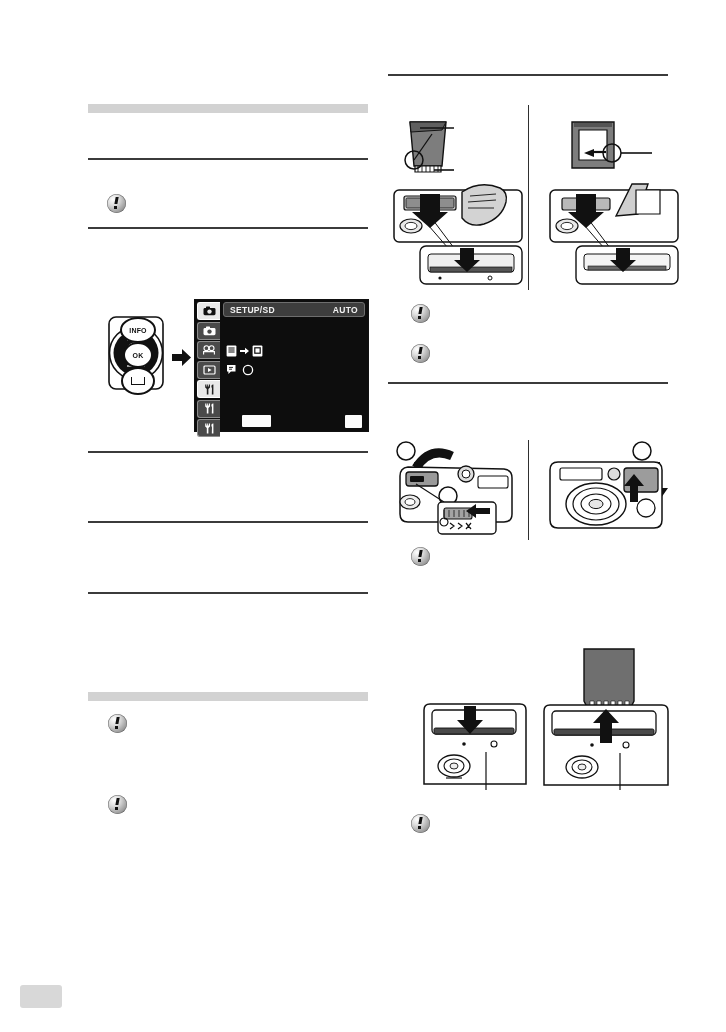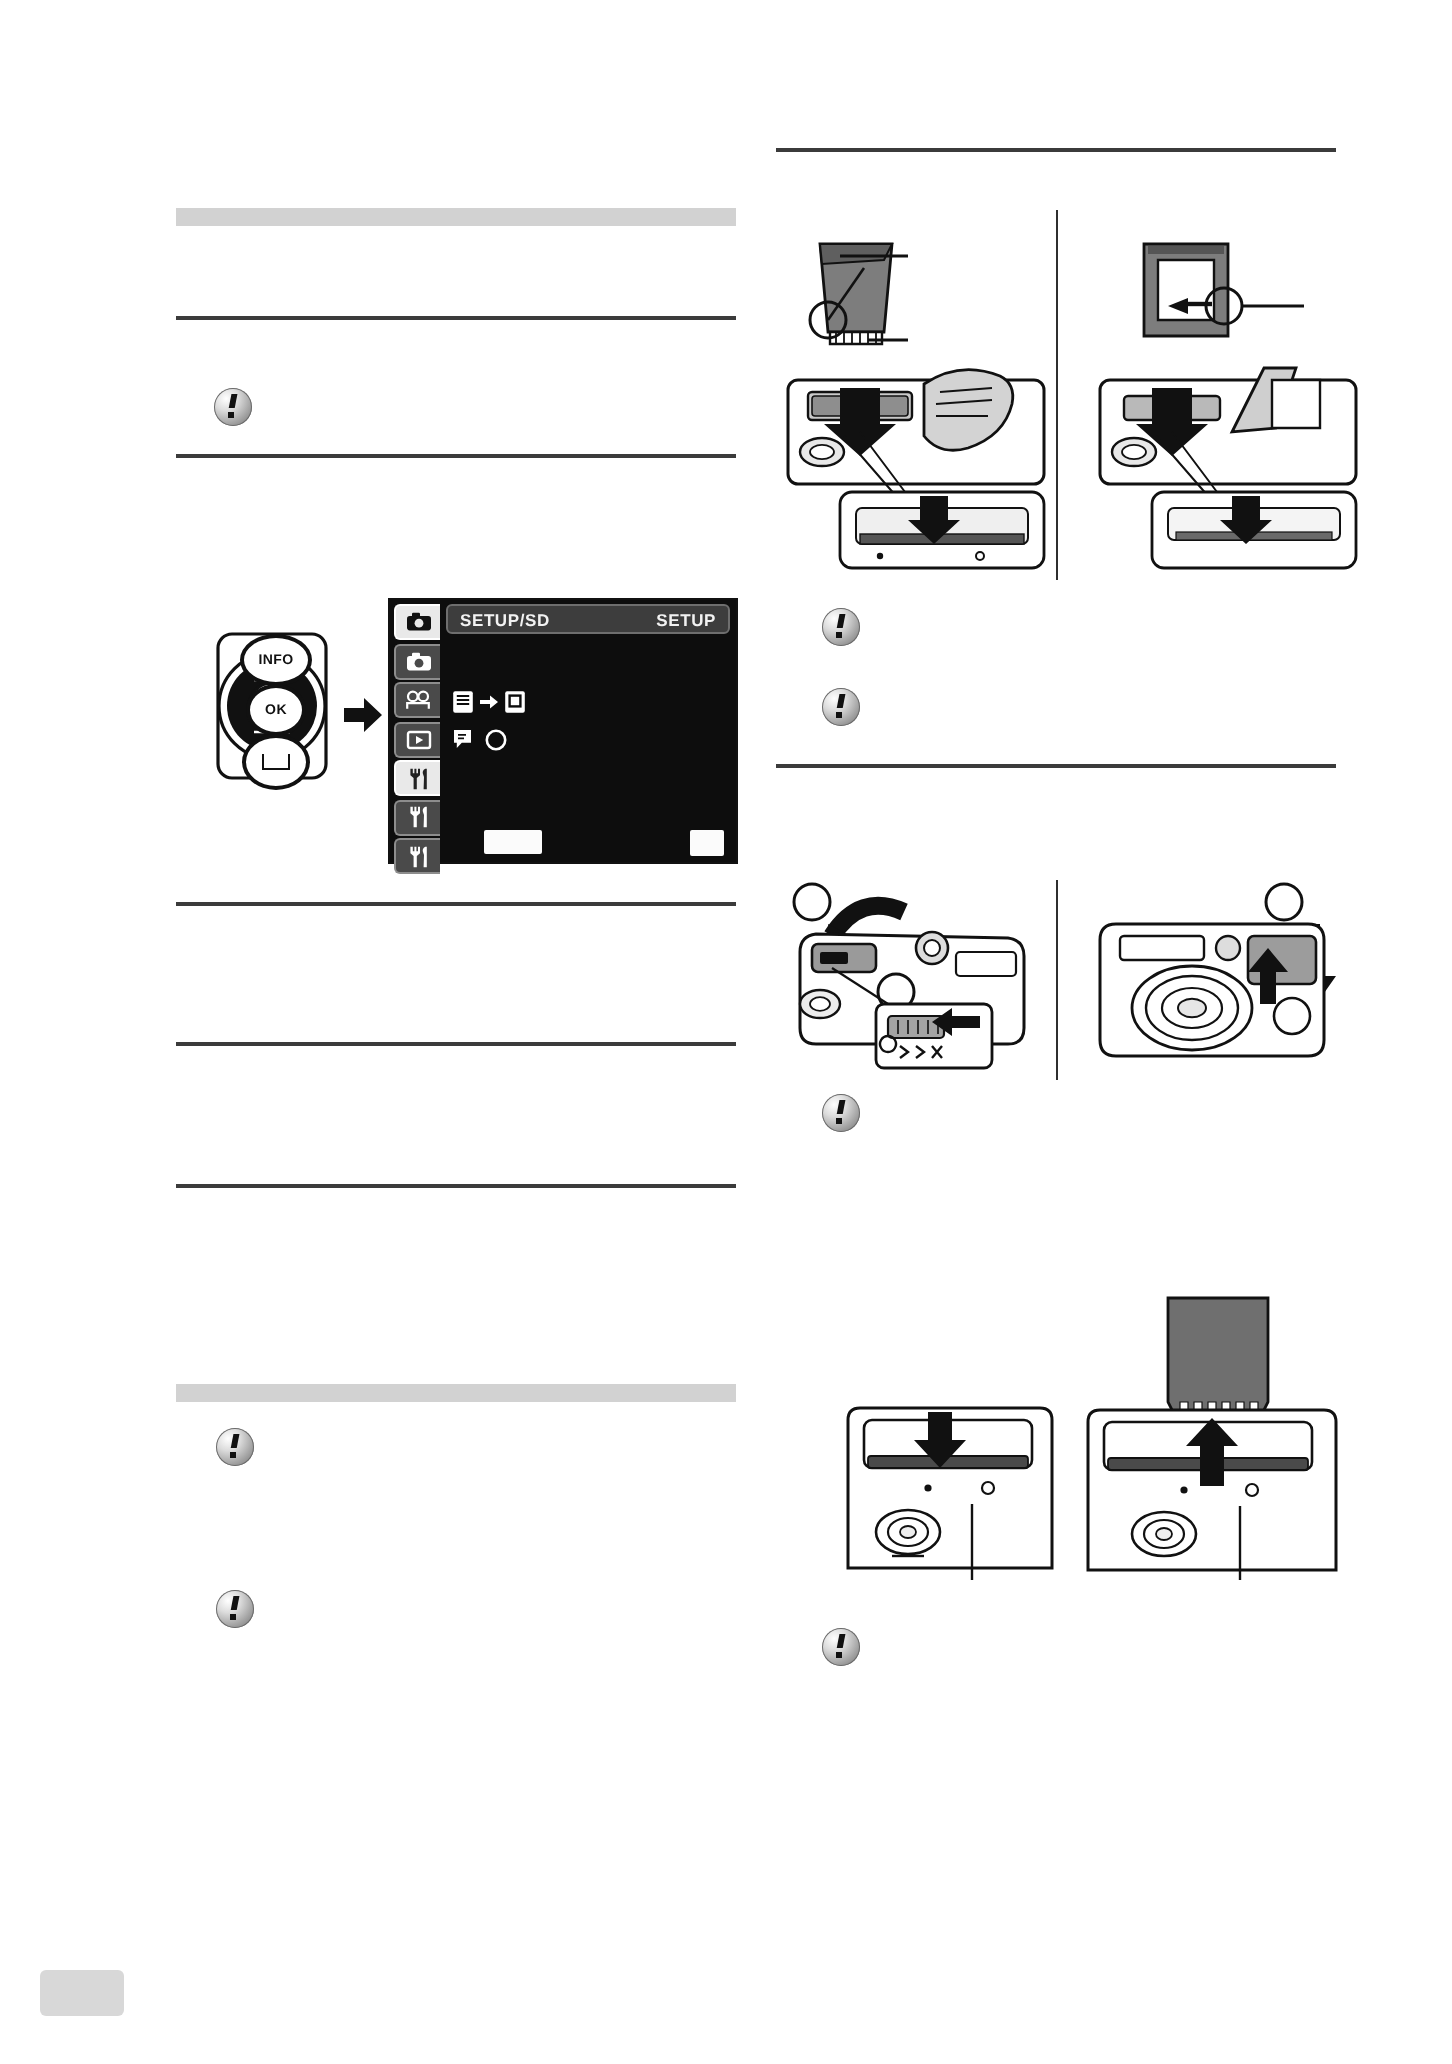--- a/index.html
+++ b/index.html
@@ -143,21 +143,21 @@
           <svg width="13" height="11" viewBox="0 0 13 11">
               <path d="M2.2 0.4 l0 3.2 1.6 1.4 0 5.6 1.6 0 0-5.6 1.6-1.4 0-3.2 -1 0 0 2.2 -0.8 0 0-2.2 -1 0 0 2.2 -0.8 0 0-2.2 z" fill="#fff"></path>
               <path d="M10.1 0.4 c-1.3 0-2 1.3-1.6 2.6 l0.5 1.5 -0.2 6.1 1.6 0 0-10.2 z" fill="#fff"></path>
             </svg>
         </div>
       </div>
 
       <div class="lcd-body">
         <div class="lcd-head">
           <span>SETUP/SD</span>
-          <span>SETUP</span>
+          <span>AUTO</span>
         </div>
 
         <div class="lcd-rows">
           <div class="lcd-row">
             <svg width="11" height="12" viewBox="0 0 11 12">
                 <rect x="0.6" y="0.6" width="9.8" height="10.8" rx="1" fill="#fff"></rect>
                 <path d="M2.4 3 h6.2 M2.4 5 h6.2 M2.4 7 h6.2" stroke="#0d0d0d" stroke-width="1"></path>
               </svg>
             <svg width="9" height="8" viewBox="0 0 9 8">
                 <path d="M0 3 H5 V0.8 L9 4 L5 7.2 V5 H0 Z" fill="#fff"></path>

